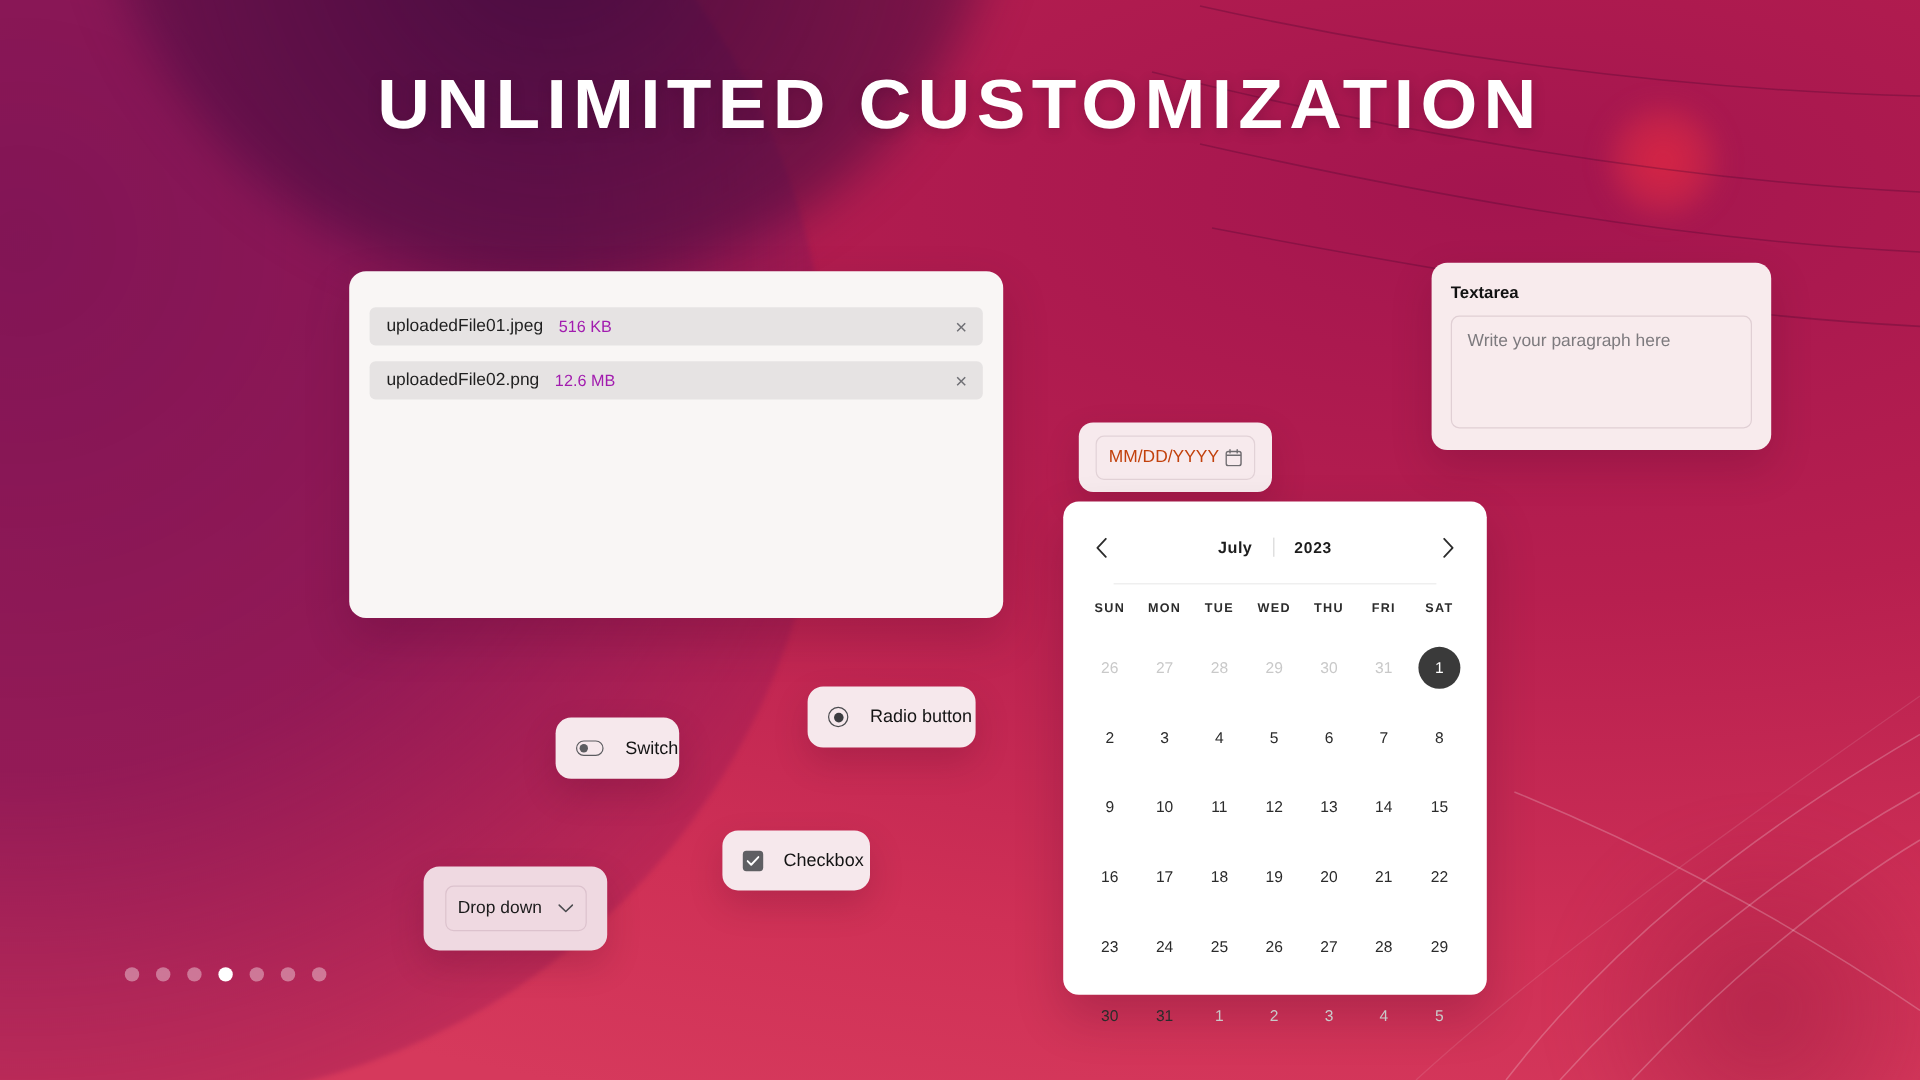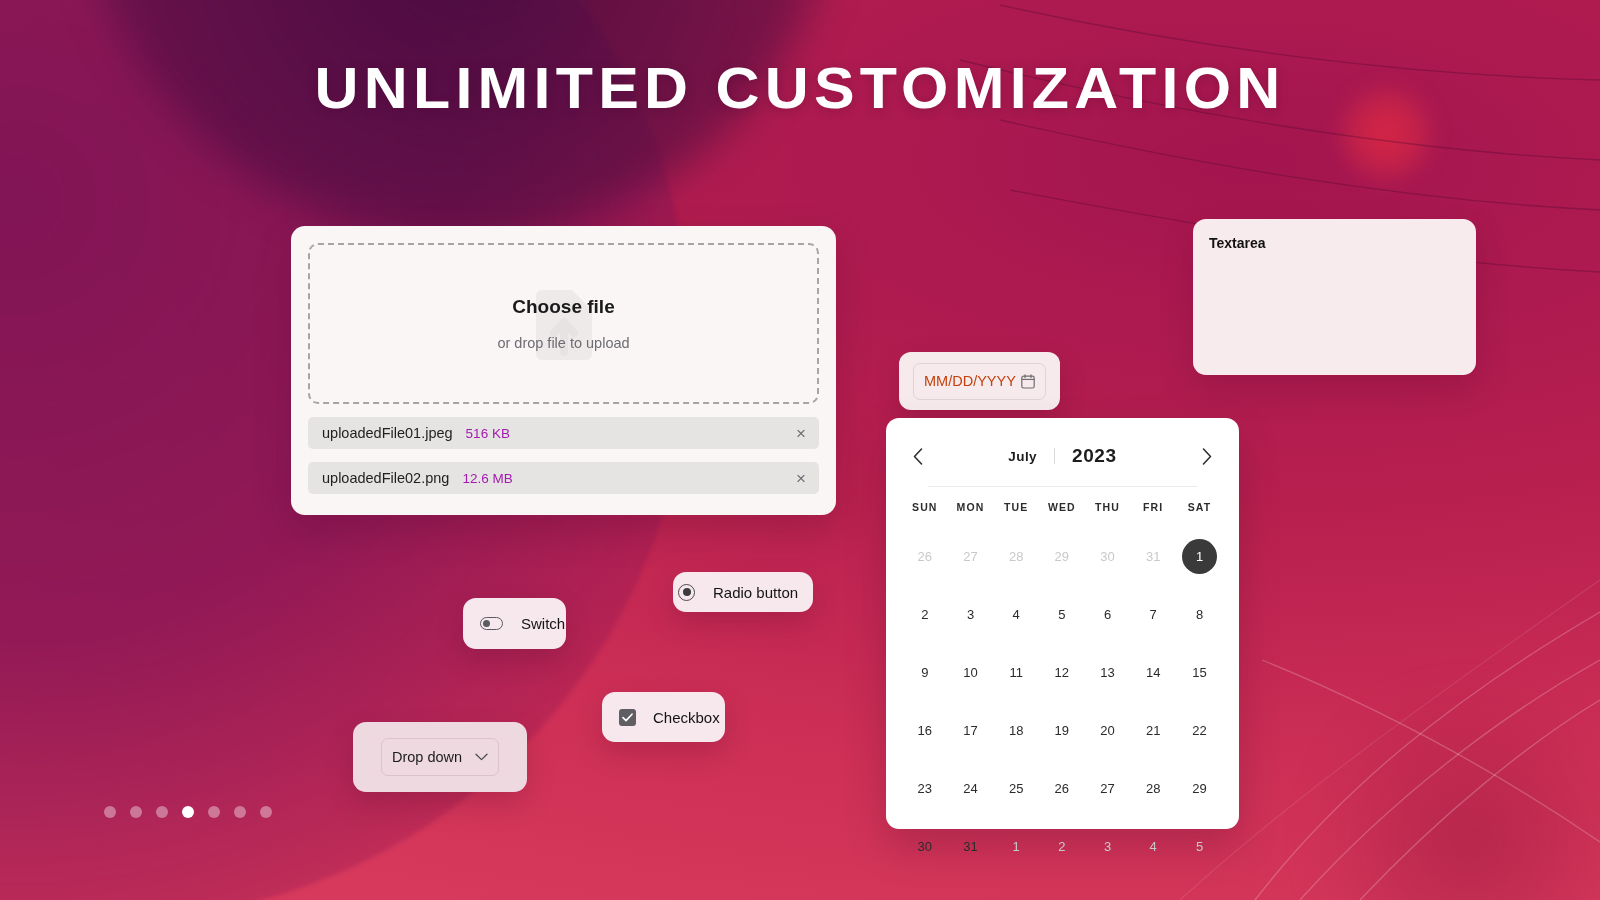--- a/index.html
+++ b/index.html
@@ -135,21 +135,21 @@
     left:886px; top:418px; width:353px; height:411px;
     background:#ffffff; border-radius:13px;
     box-shadow:0 18px 40px rgba(60,0,35,0.22);
     padding:20px 22px 14px 22px;
   }
   .cal-head { display:flex; align-items:center; height:36px; }
   .cal-nav { width:20px; height:20px; display:flex; align-items:center; justify-content:center; cursor:pointer; }
   .cal-my { flex:1; display:flex; align-items:center; justify-content:center; gap:17px; }
   .cal-month { font-size:13.5px; font-weight:bold; color:#1d1d1d; letter-spacing:0.4px; }
   .cal-sep { width:1px; height:16px; background:#d8d8d8; }
-  .cal-year { font-size:19px; font-weight:bold; color:#1d1d1d; letter-spacing:0.6px; }
+  .cal-year { font-size:13px; font-weight:bold; color:#1d1d1d; letter-spacing:0.6px; }
   .cal-rule { margin:12px 20px 0 20px; height:1px; background:#ececec; }
   .cal-grid { margin-top:14px; display:grid; grid-template-columns:repeat(7,1fr);gap:12px; }
   .cal-dow {
     text-align:center; font-size:10.5px; font-weight:bold;
     color:#2c2c2c; letter-spacing:1.1px; padding-bottom:8px;
   }
   .cal-cell {
     height:46px; display:flex; align-items:center; justify-content:center;
     font-size:13px; color:#2b2b2b; cursor:pointer;
   }
@@ -162,24 +162,24 @@
 
   
   .chip {
     position:absolute; background:#f6e8ec; border-radius:13px;
     box-shadow:0 12px 28px rgba(60,0,35,0.18);
     display:flex; align-items:center;
   }
   .chip-label { font-size:15px; color:#141414; }
 
   .switch-chip { left:463px; top:598px; width:103px; height:51px; padding-left:17px; gap:18px; }
-  .radio-chip  { left:673px; top:572px; width:140px; height:40px; padding-left:5px; gap:18px; }
+  .radio-chip  { left:673px; top:572px; width:140px; height:51px; padding-left:17px; gap:18px; }
   .check-chip  { left:602px; top:692px; width:123px; height:50px; padding-left:17px; gap:17px; }
   .dropdown-chip {
-    left:353px; top:722px; width:174px; height:70px;
+    left:353px; top:722px; width:153px; height:70px;
     background:#efd9e1; justify-content:center;
   }
   .dd-box {
     width:118px; height:38px;
     border:1px solid #dcc2cd; border-radius:7px;
     display:flex; align-items:center; justify-content:center; gap:13px;
   }
   .dd-text { font-size:14.5px; color:#1b1b1b; }
 
   .switch-track {
@@ -232,45 +232,38 @@
       <path d="M1180,900 C1290,800 1420,706 1600,580"></path>
     </g>
   </svg>
 </div>
 
 <div class="header">
   <div class="title">UNLIMITED CUSTOMIZATION</div>
 </div>
 
 <div class="card upload-card">
-  <div class="dropzone">
-    <span class="dz-watermark">
-      <svg width="56" height="70" viewBox="0 0 56 70">
-        <path d="M6,0 h30 l20,20 v44 a6,6 0 0 1 -6,6 h-44 a6,6 0 0 1 -6,-6 v-58 a6,6 0 0 1 6,-6 z" fill="#e4e0e0"></path>
-        <path d="M28,62 v-28 M28,32 l-10,11 M28,32 l10,11" stroke="#d6d2d2" stroke-width="8" fill="none" stroke-linecap="round" stroke-linejoin="round"></path>
-      </svg>
-    </span>
-    <div class="dz-title">Choose file</div>
-    <div class="dz-sub">or drop file to upload</div>
-  </div>
 
   <div class="file-row">
     <span class="file-name">uploadedFile01.jpeg</span>
     <span class="file-size">516 KB</span>
     <span class="file-x">×</span>
   </div>
   <div class="file-row">
     <span class="file-name">uploadedFile02.png</span>
     <span class="file-size">12.6 MB</span>
     <span class="file-x">×</span>
   </div>
 </div>
 
 <div class="card textarea-card">
   <div class="ta-label">Textarea</div>
+  <div class="ta-box">
+    <span class="ta-placeholder">Write your paragraph here</span>
+  </div>
 </div>
 
 <div class="card dateinput-card">
   <div class="dateinput-box">
     <span class="di-text">MM/DD/YYYY</span>
     <span class="di-icon">
       <svg width="14" height="15" viewBox="0 0 14 15" fill="none" stroke="#6f6c70" stroke-width="1.2">
         <rect x="0.8" y="2.2" width="12.4" height="11.8" rx="1.8"></rect>
         <path d="M0.8,5.4 h12.4"></path>
         <path d="M4,0.8 v2.6 M10,0.8 v2.6" stroke-linecap="round"></path>

